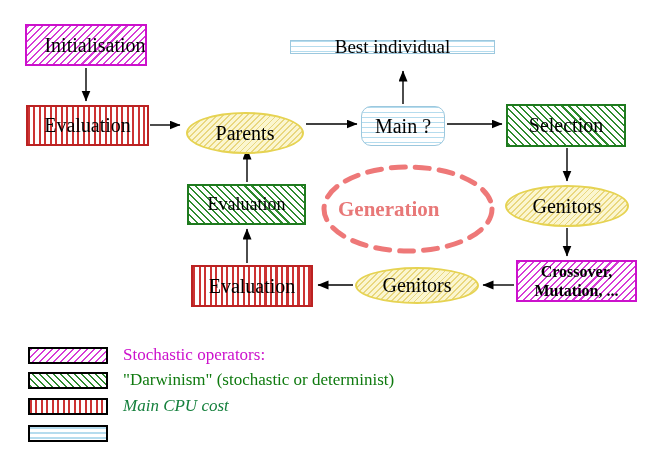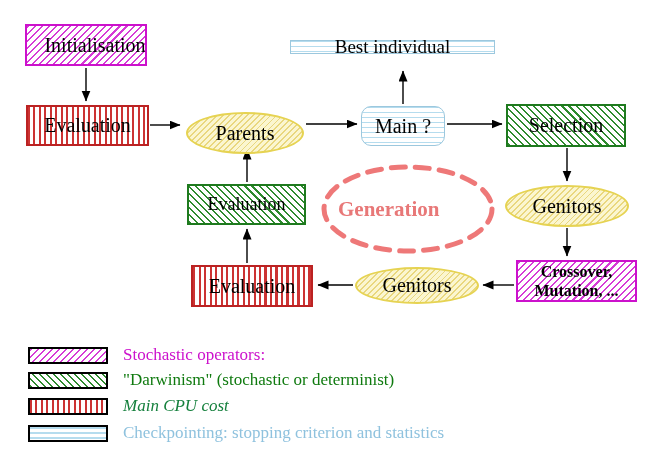--- a/index.html
+++ b/index.html
@@ -133,14 +133,13 @@
   <span class="legend-text lt-green">"Darwinism" (stochastic or determinist)</span>
 </div>
 
 <div class="legend-row" style="top:397px;">
   <div class="swatch stripes-red"></div>
   <span class="legend-text lt-red">Main CPU cost</span>
 </div>
 
 <div class="legend-row" style="top:424px;">
   <div class="swatch stripes-cyan"></div>
-  <span class="legend-text lt-cyan">Checkpointing: stopping criterion and statistics</span>
 </div>
 
 </body></html>

